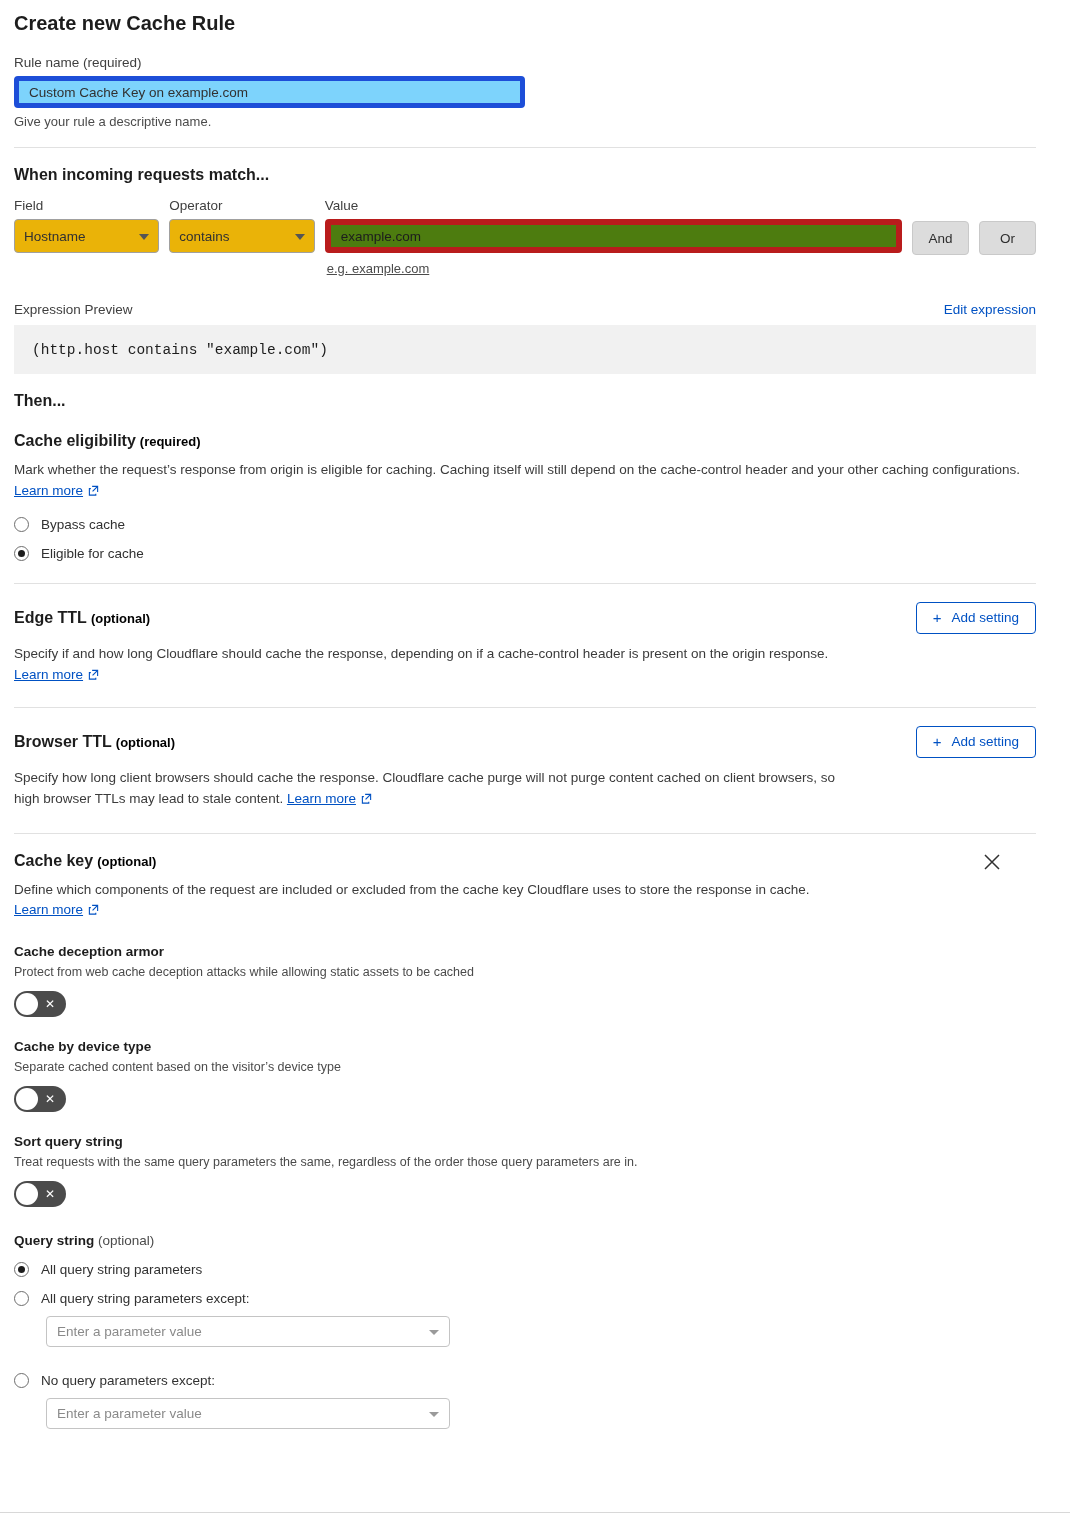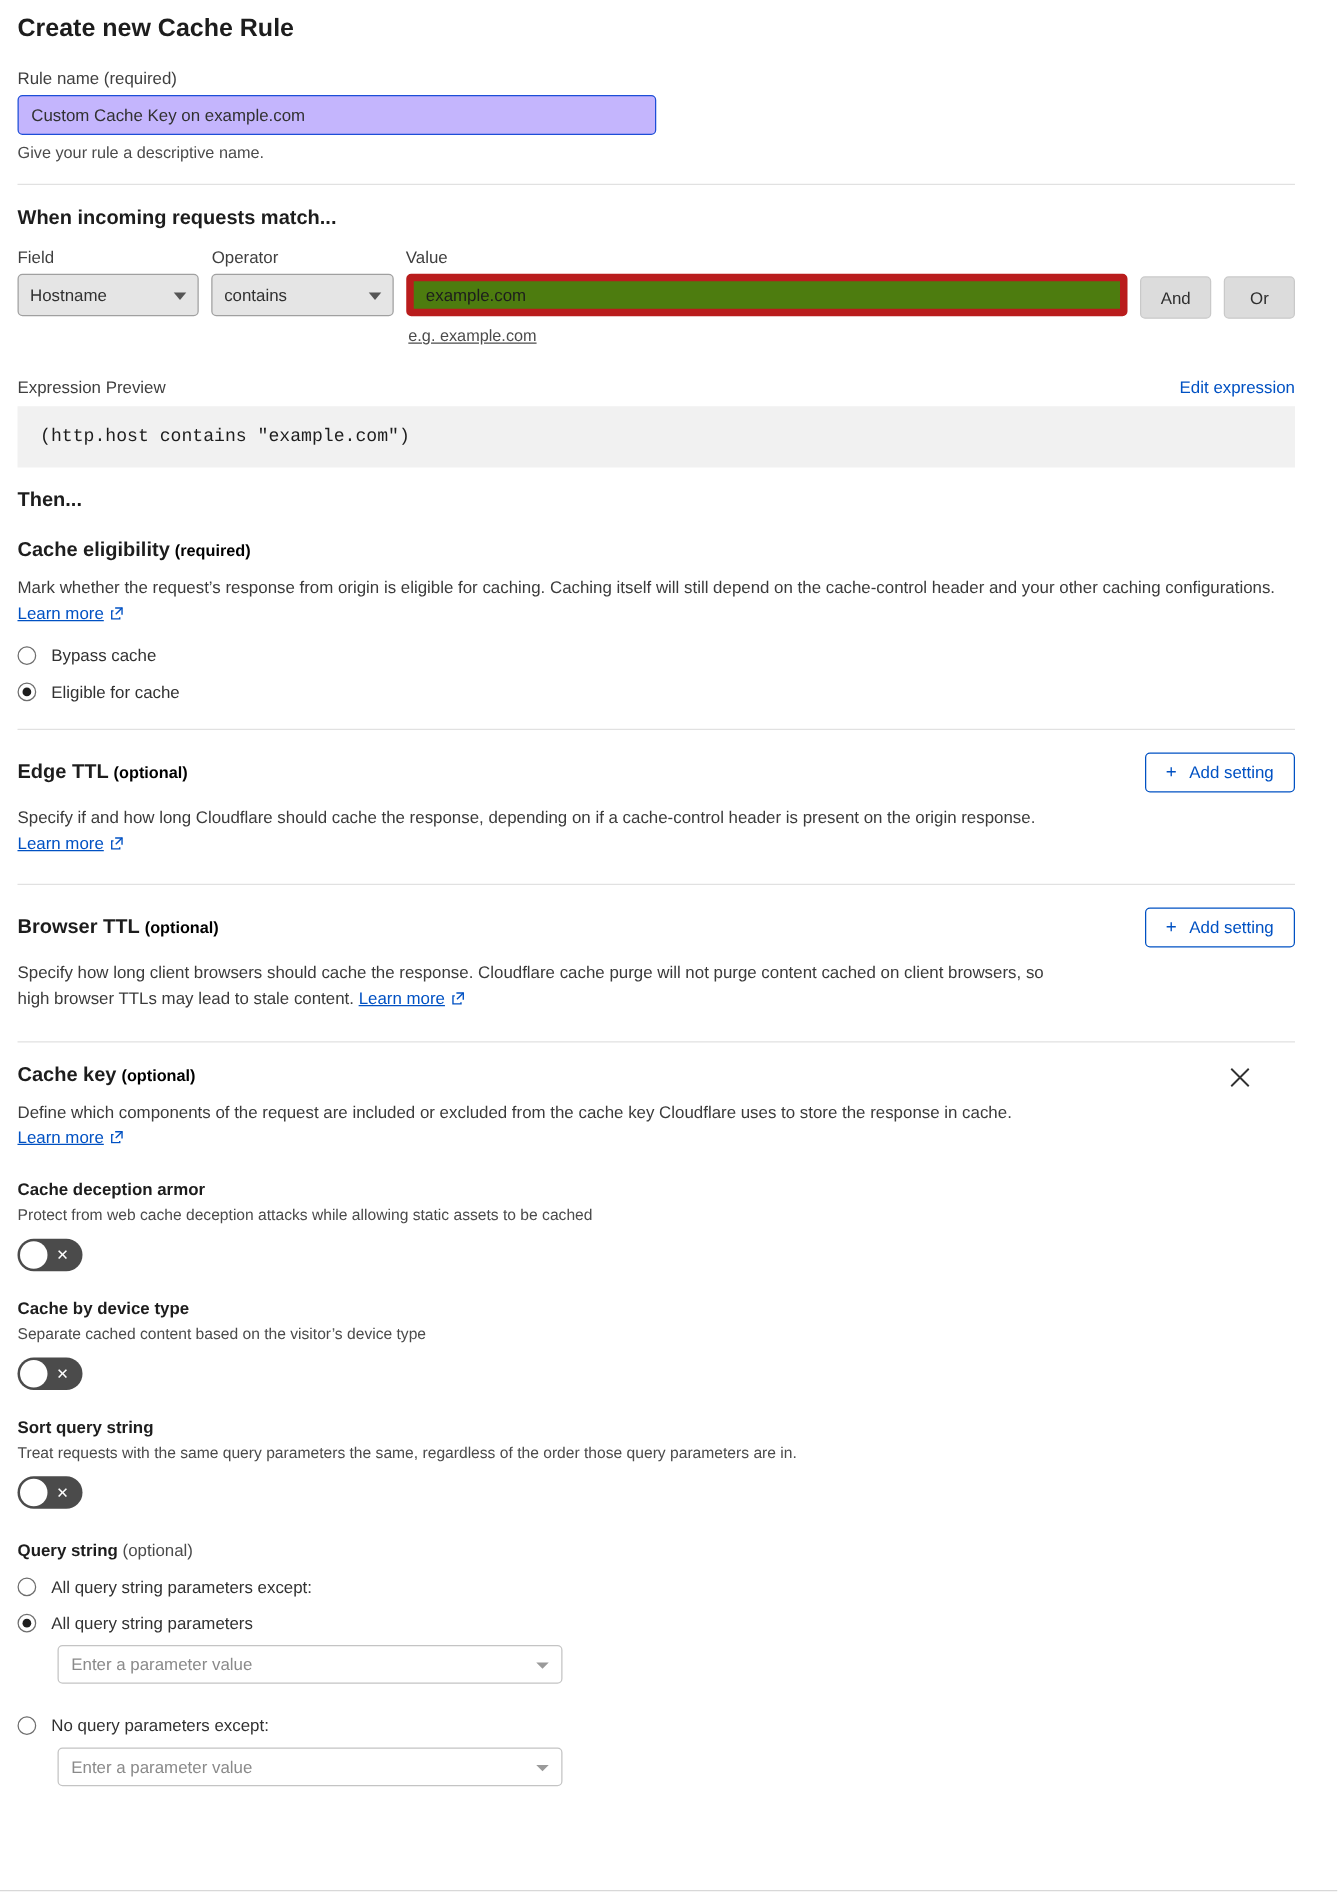--- a/index.html
+++ b/index.html
@@ -24,27 +24,27 @@
   }
   .field-label {
     font-size: 13.5px;
     color: #3f3f3f;
     margin-bottom: 6px;
   }
   .text-input {
     display: block;
     width: 511px;
     height: 32px;
-    border: 1px solid #1d4ed8;
+    border: 5px solid #1d4ed8;
     border-radius: 4px;
     padding: 0 10px;
     font-size: 13.5px;
     font-family: "Liberation Sans", sans-serif;
     color: #313131;
-    background: #c4b5fd;
+    background: #7dd3fc;
   }
   .help-text {
     font-size: 13px;
     color: #4b4b4b;
     margin-top: 6px;
   }
   .divider {
     border: 0;
     border-top: 1px solid #e1e1e1;
     margin: 18px 0 0 0;
@@ -62,21 +62,21 @@
     gap: 10px;
   }
   .col-field { width: 148px; }
   .col-op { width: 148px; }
   .col-value { width: 588px; }
   .select-box {
     position: relative;
     height: 34px;
     border: 1px solid #a0a0a0;
     border-radius: 4px;
-    background: #e5e5e5;
+    background: #eab308;
     display: flex;
     align-items: center;
     padding: 0 26px 0 9px;
     font-size: 13.5px;
     color: #313131;
   }
   .caret {
     position: absolute;
     right: 9px;
     top: 50%;
@@ -474,27 +474,27 @@
       <span class="knob"></span>
       <span class="x">✕</span>
     </div>
 
     <div class="qs-title">
       <span>Query string</span>
       <span class="opt">(optional)</span>
     </div>
 
     <div class="radio-row">
+      <span class="radio checked"></span>
+      <span>All query string parameters</span>
+    </div>
+
+    <div class="radio-row">
       <span class="radio"></span>
       <span>All query string parameters except:</span>
-    </div>
-
-    <div class="radio-row">
-      <span class="radio checked"></span>
-      <span>All query string parameters</span>
     </div>
     <div class="param-select">
       <span>Enter a parameter value</span>
       <span class="caret-sm"></span>
     </div>
 
     <div class="radio-row" style="margin-top:26px;">
       <span class="radio"></span>
       <span>No query parameters except:</span>
     </div>

